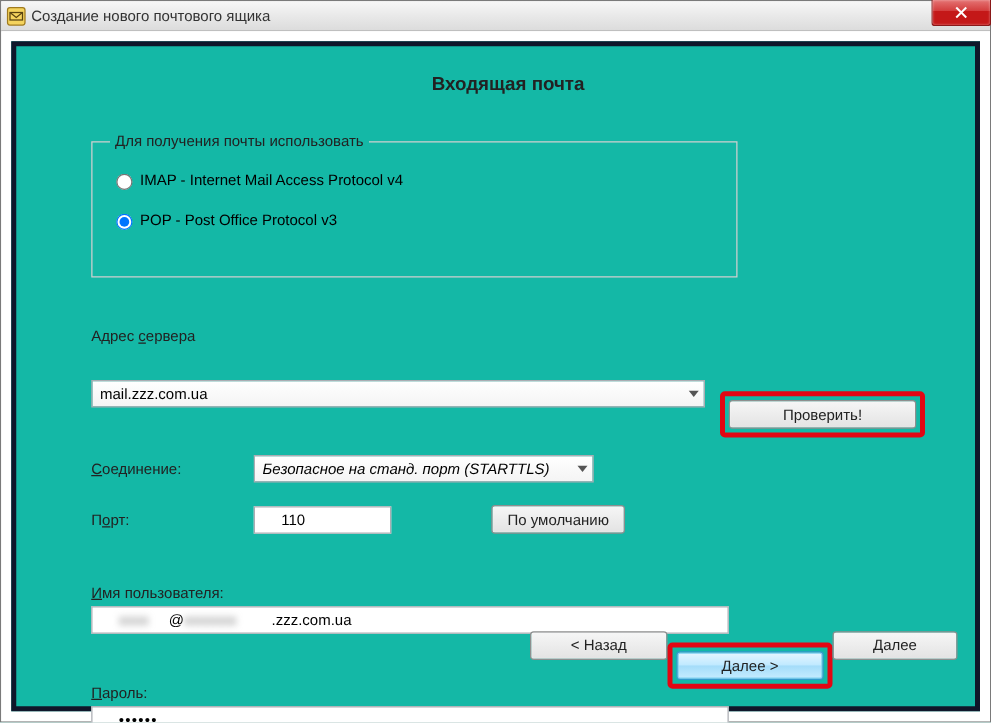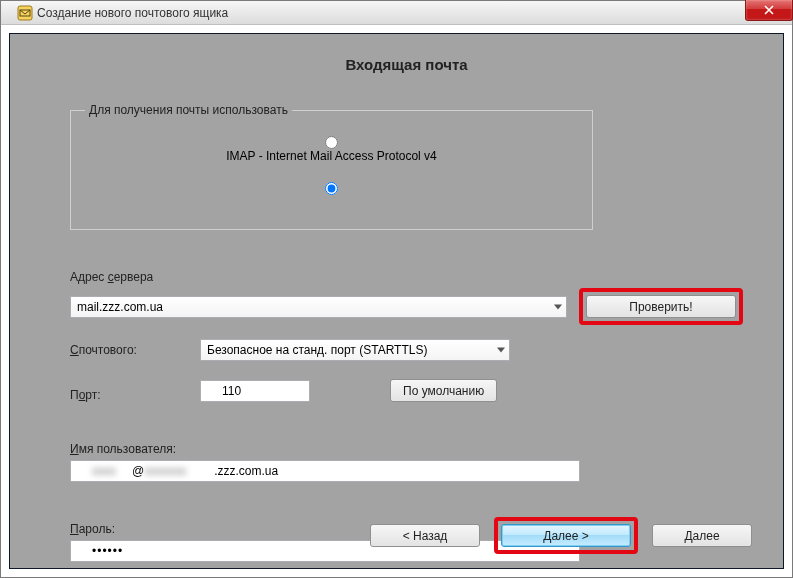--- a/index.html
+++ b/index.html
@@ -22,21 +22,21 @@
     box-sizing: border-box;
     position: relative;
   }
 
   .titlebar {
     height: 23px;
     background: linear-gradient(to bottom, #f7f7f7 0%, #e9e9e9 50%, #dcdcdc 100%);
     border-bottom: 1px solid #bfbfbf;
     display: flex;
     align-items: center;
-    padding: 0 16px;
+    padding: 0 4px;
     position: relative;
   }
   .titlebar .app-icon {
     width: 16px;
     height: 16px;
     margin-right: 4px;
     display: inline-block;
   }
   .titlebar .title-text {
     color: #333;
@@ -69,22 +69,22 @@
     right: 0;
     bottom: 0;
     background: #ffffff;
     padding: 8px;
     box-sizing: border-box;
   }
 
   .inner-panel {
     width: 100%;
     height: 100%;
-    border: 1px solid #0f172a;
-    background: #a3a3a3;
+    border: 4px solid #0f172a;
+    background: #14b8a6;
     box-sizing: border-box;
     position: relative;
     padding: 8px 40px 12px 60px;
   }
 
   .page-title {
     text-align: center;
     font-weight: bold;
     font-size: 15px;
     margin: 14px 0 30px 0;
@@ -100,21 +100,20 @@
   fieldset.protocol-group legend {
     padding: 0 4px;
     font-size: 12px;
     color: #222;
   }
   .radio-row {
     display: flex;
     align-items: center;
     margin: 6px 0 16px 0;
     font-size: 12px;
-    flex-direction: column;
   }
   .radio-row input[type=radio] {
     margin-right: 6px;
   }
 
   .form-row {
     display: flex;
     align-items: center;
     margin-bottom: 12px;
   }
@@ -182,36 +181,36 @@
     background: linear-gradient(to bottom,#e7f6ff 0%,#bfe9ff 49%,#a3dcf9 50%,#c6ecff 100%);
     border: 1px solid #3399cc;
     box-shadow: 0 0 0 1px #7fcff2 inset;
   }
 
   .highlight-red {
     border: 4px solid #e30613;
     border-radius: 4px;
     padding: 3px;
     display: inline-flex;
+    margin-top: 33px;
   }
 
   .section-label {
     display: block;
     margin-bottom: 4px;
     color: #222;
     margin-top: 40px;
   }
 
   .wizard-buttons {
     position: absolute;
-    right: 31px;
+    right: 14px;
     bottom: 14px;
     display: flex;
     align-items: center;
-    gap: 14px;
   }
 
   .blur-box {
     display: inline-block;
     filter: blur(3px);
     color: #777;
   }
 </style>
 </head>
 <body>
@@ -241,47 +240,48 @@
       <div class="page-title">Входящая почта</div>
 
       <fieldset class="protocol-group">
         <legend>Для получения почты использовать</legend>
         <label class="radio-row">
           <input type="radio" name="proto" style="">
           <span>IMAP - Internet Mail Access Protocol v4</span>
         </label>
         <label class="radio-row" style="margin-bottom:0;">
           <input type="radio" name="proto" checked="" style="">
+          <span>POP  -  Post Office Protocol v3</span>
         </label>
       </fieldset>
 
       <span class="section-label">
         <span>Адрес </span><span class="u">с</span><span>ервера</span>
       </span>
       <div class="server-line">
         <div class="combo" style="flex:1;">
           <span>mail.zzz.com.ua</span>
           <span class="arrow"></span>
         </div>
         <span class="highlight-red">
           <button class="btn" style="width:150px;">Проверить!</button>
         </span>
       </div>
 
       <div class="form-row">
         <span class="lbl">
-          <span class="u">С</span><span>почтового:</span>
+          <span class="u">С</span><span>оединение:</span>
         </span>
-        <div class="combo" style="width:310px;">
+        <div class="combo" style="width:272px;font-style:italic;">
           <span>Безопасное на станд. порт (STARTTLS)</span>
           <span class="arrow"></span>
         </div>
       </div>
 
-      <div class="form-row" style="margin-top:18px;margin-bottom:16px;align-items:flex-end;">
+      <div class="form-row" style="margin-top:18px;margin-bottom:16px;">
         <span class="lbl">
           <span>П</span><span class="u">о</span><span>рт:</span>
         </span>
         <input class="text-input" style="width: 110px;" value="110">
         <span style="width:80px;"></span>
         <button class="btn">По умолчанию</button>
       </div>
 
       <span class="section-label">
         <span class="u">И</span><span>мя пользователя:</span>
@@ -296,20 +296,20 @@
       <span class="section-label">
         <span class="u">П</span><span>ароль:</span>
       </span>
       <div class="text-input" style="width:510px; display:flex; align-items:center;">
         <span style="letter-spacing:1px;">••••••</span>
       </div>
 
       <div class="wizard-buttons">
         <button class="btn" style="width:110px;">&lt;  Назад</button>
         <span class="highlight-red">
-          <button class="btn btn-primary" style="width:130px;">Далее  &gt;</button>
+          <button class="btn btn-primary" style="width:118px;">Далее  &gt;</button>
         </span>
         <button class="btn" style="width:100px;">Далее</button>
       </div>
 
     </div>
   </div>
 </div>
 
 </body></html>

